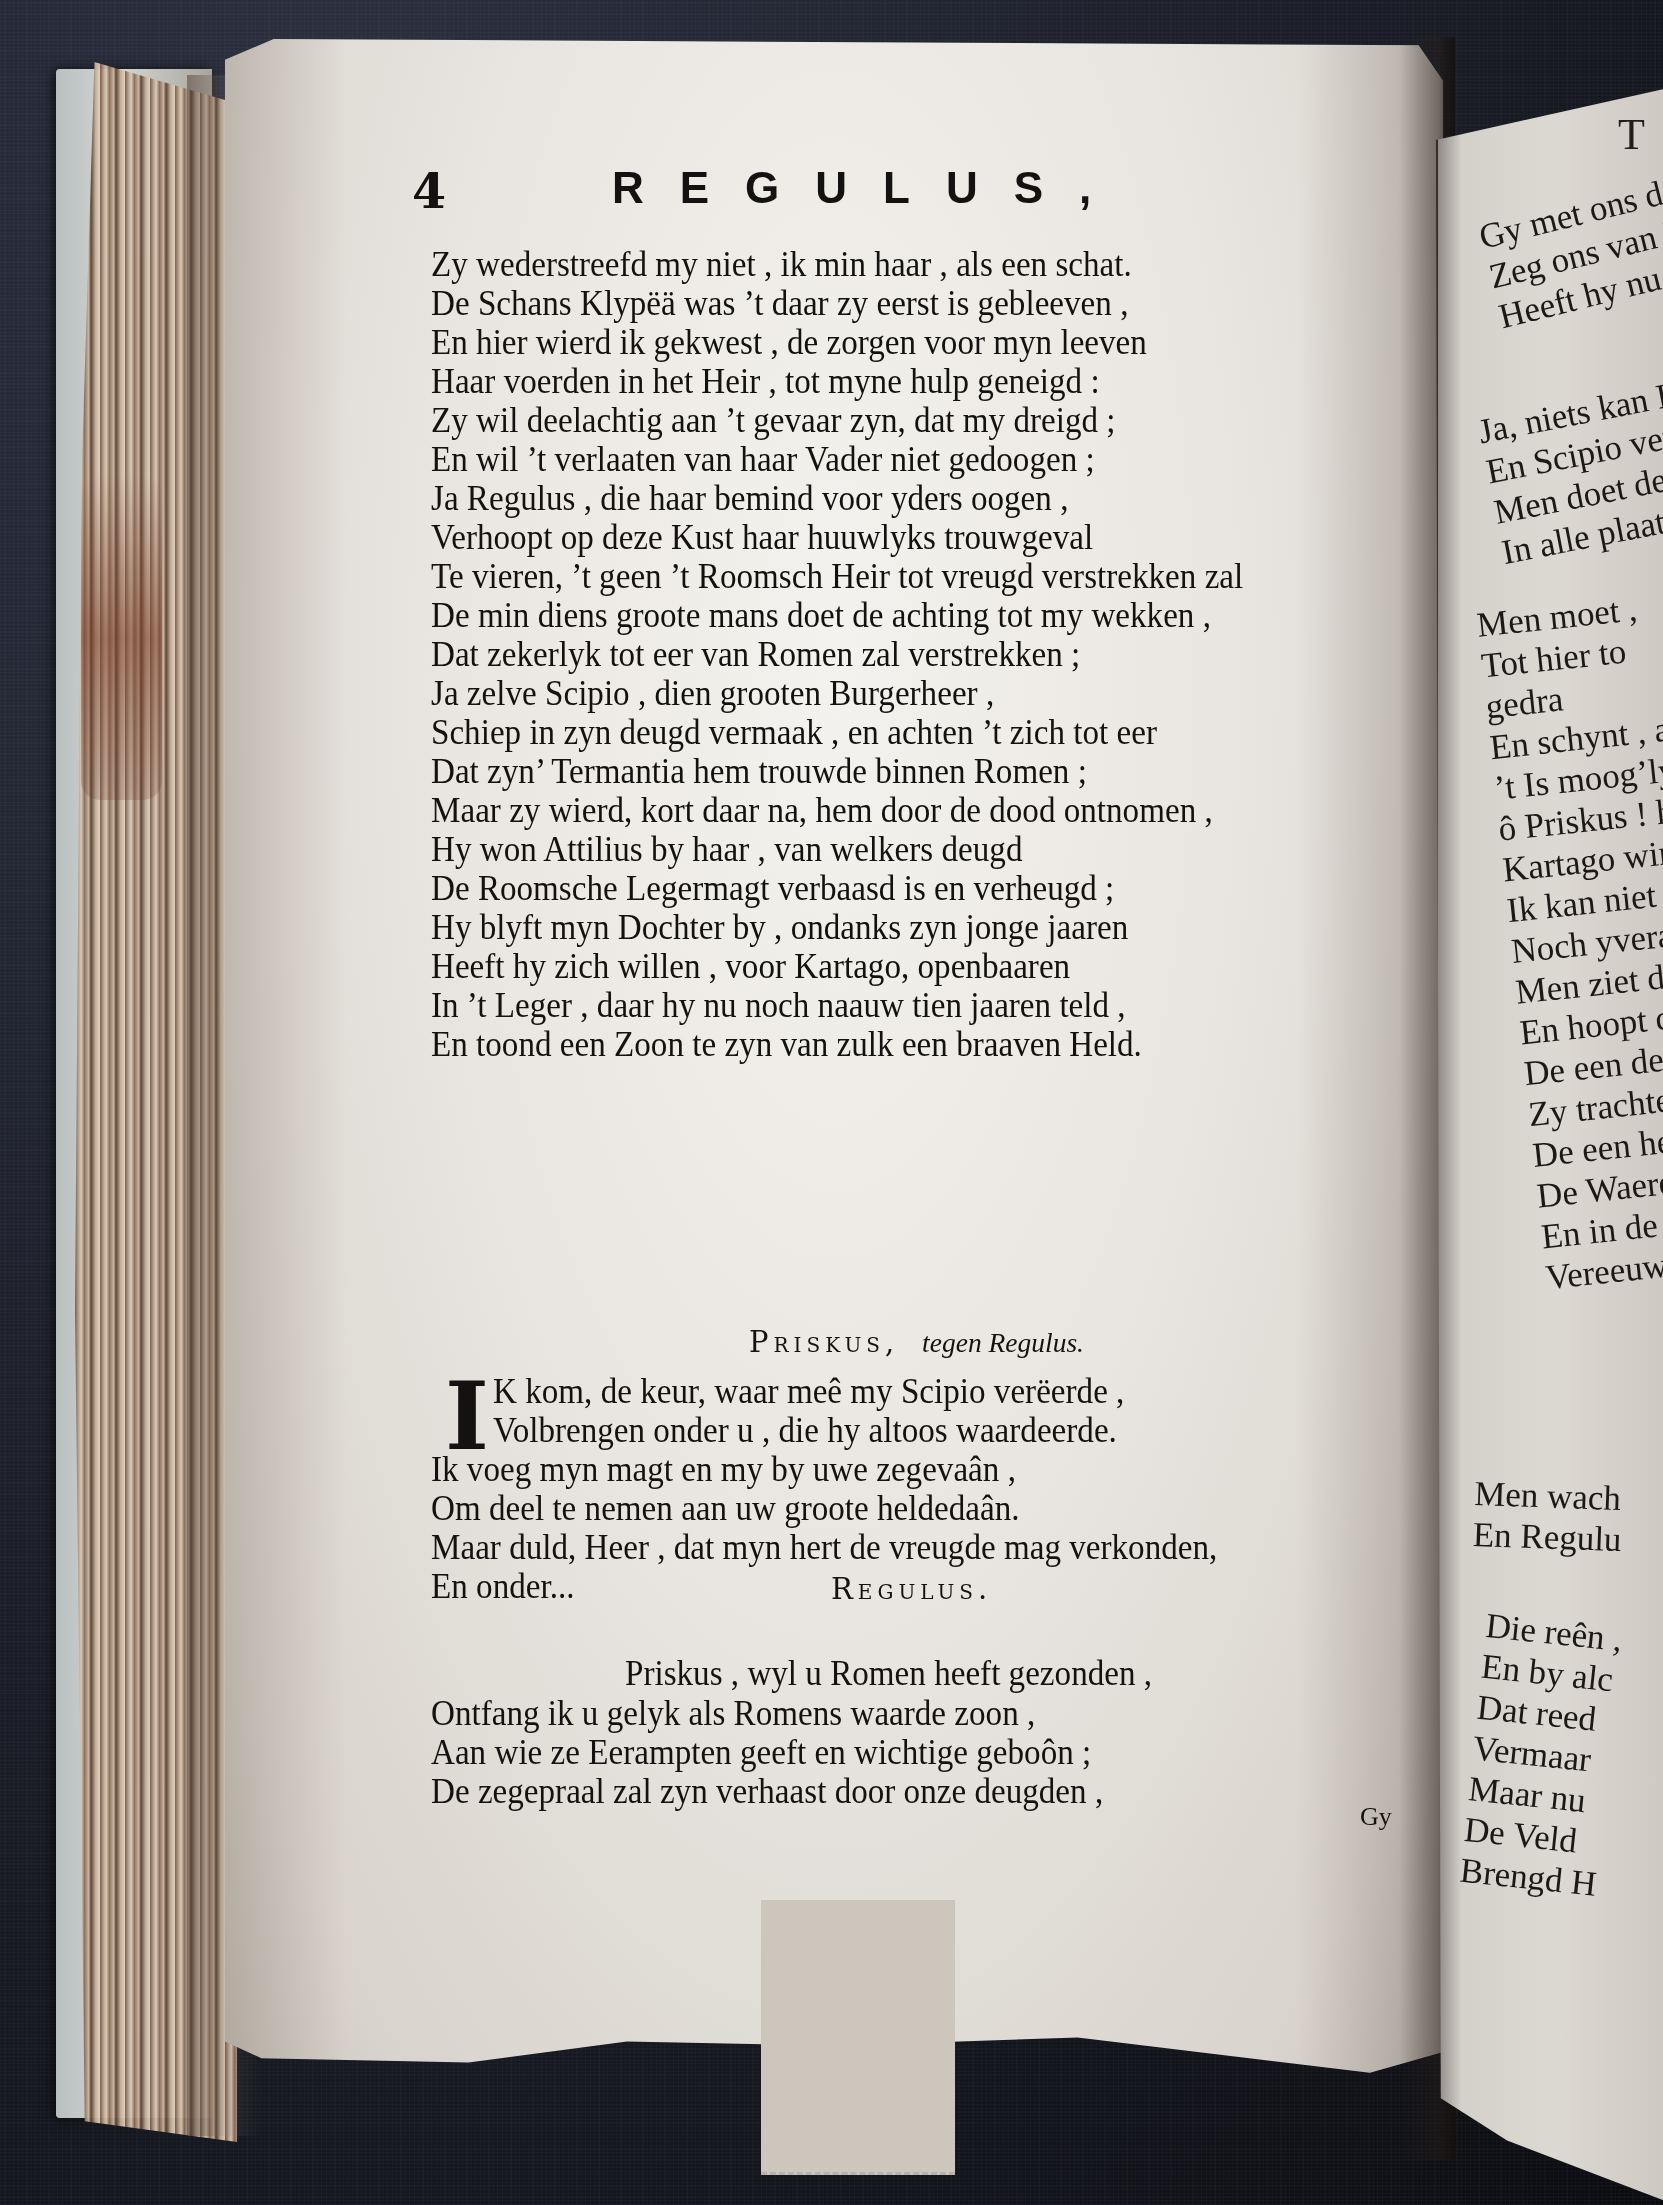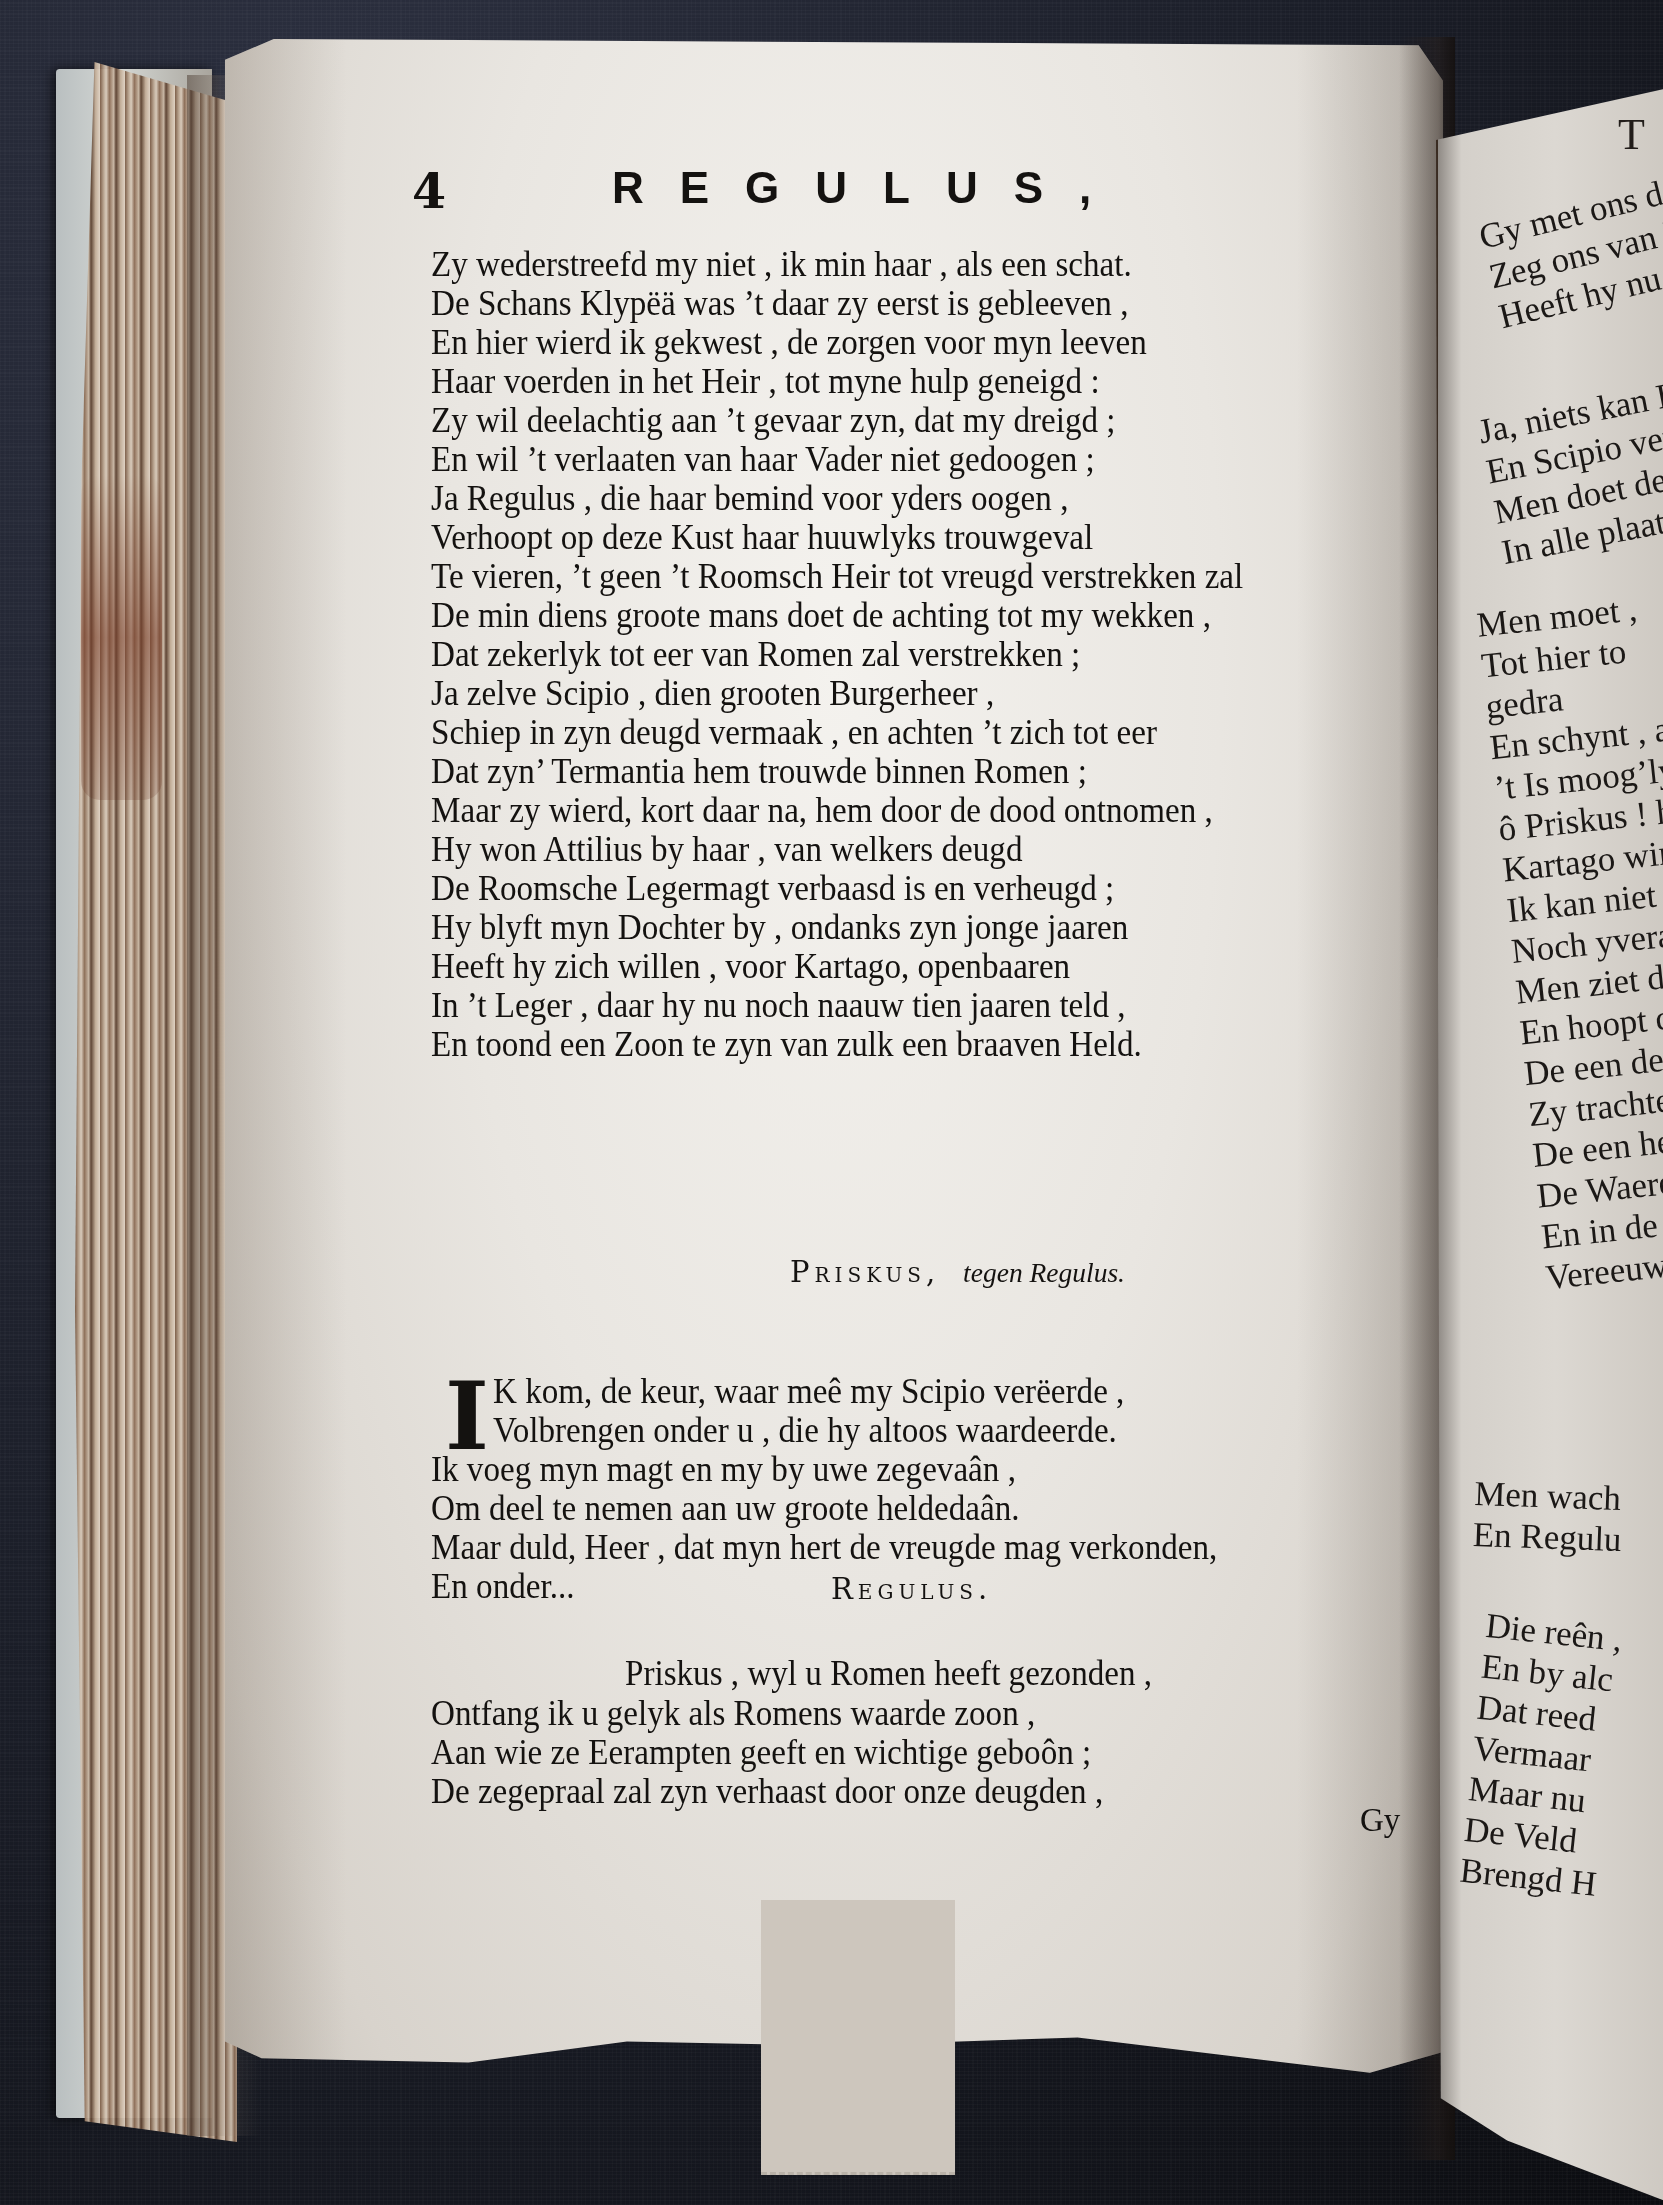--- a/index.html
+++ b/index.html
@@ -126,21 +126,21 @@
     .speaker .direction {
       font-family: "Liberation Serif", serif; font-style: italic;
       font-size: 27.5px; letter-spacing: 0; font-variant: normal; margin-left: 8.7px;
     }
     .drop-cap {
       position: absolute; left: 445px; top: 1369px;
       font-family: "DejaVu Serif", serif; font-size: 94px; font-weight: bold; line-height: 1;
     }
     .catchword {
       position: absolute; left: 1360px; top: 1802px;
-      font-family: "Liberation Serif", serif; font-size: 33px;
+      font-family: "Liberation Serif", serif; font-size: 26px;
     }
     .spine-shadow {
       position: absolute; left: 1399px; top: 37px; width: 56px; height: 2123px;
       background: linear-gradient(90deg, transparent, rgba(40,30,25,0.45) 70%, rgba(20,15,12,0.8));
     }
   </style>
 </head>
 <body>
 
 <div class="cover-back"></div>
@@ -177,21 +177,21 @@
     <span class="verse-line">Maar zy wierd, kort daar na, hem door de dood ontnomen ,</span>
     <span class="verse-line">Hy won Attilius by haar ,  van welkers deugd</span>
     <span class="verse-line">De Roomsche Legermagt verbaasd is en verheugd ;</span>
     <span class="verse-line">Hy blyft myn Dochter by ,  ondanks zyn jonge jaaren</span>
     <span class="verse-line">Heeft hy zich willen , voor Kartago, openbaaren</span>
     <span class="verse-line">In ’t Leger ,  daar hy nu noch naauw tien jaaren teld ,</span>
     <span class="verse-line">En toond een Zoon te zyn van zulk een braaven Held.</span>
   </div>
 
 
-  <div class="speaker" style="left: 749px; top: 1255px; margin-left: 41px;">
+  <div class="speaker" style="left: 749px; top: 1325px;">
     <span>Priskus,</span>
     <span class="direction">tegen Regulus.</span>
   </div>
 
   <div class="drop-cap">I</div>
 
   <div class="verse" style="left: 493px; top: 1372px;">
     <span class="verse-line">K kom,  de keur,  waar meê my Scipio verëerde ,</span>
     <span class="verse-line">Volbrengen onder u ,  die hy altoos waardeerde.</span>
   </div>

